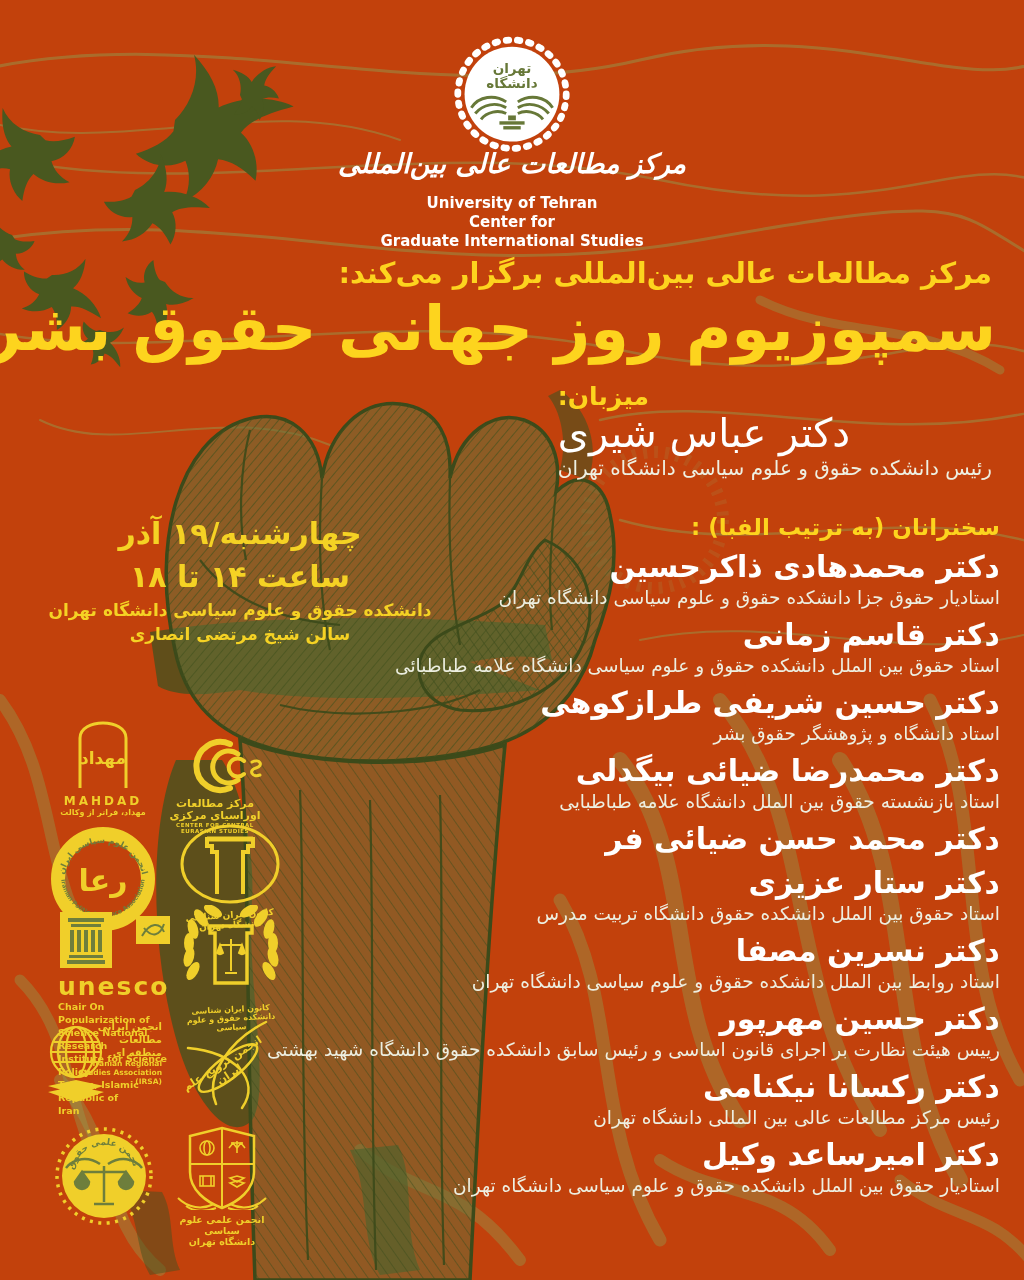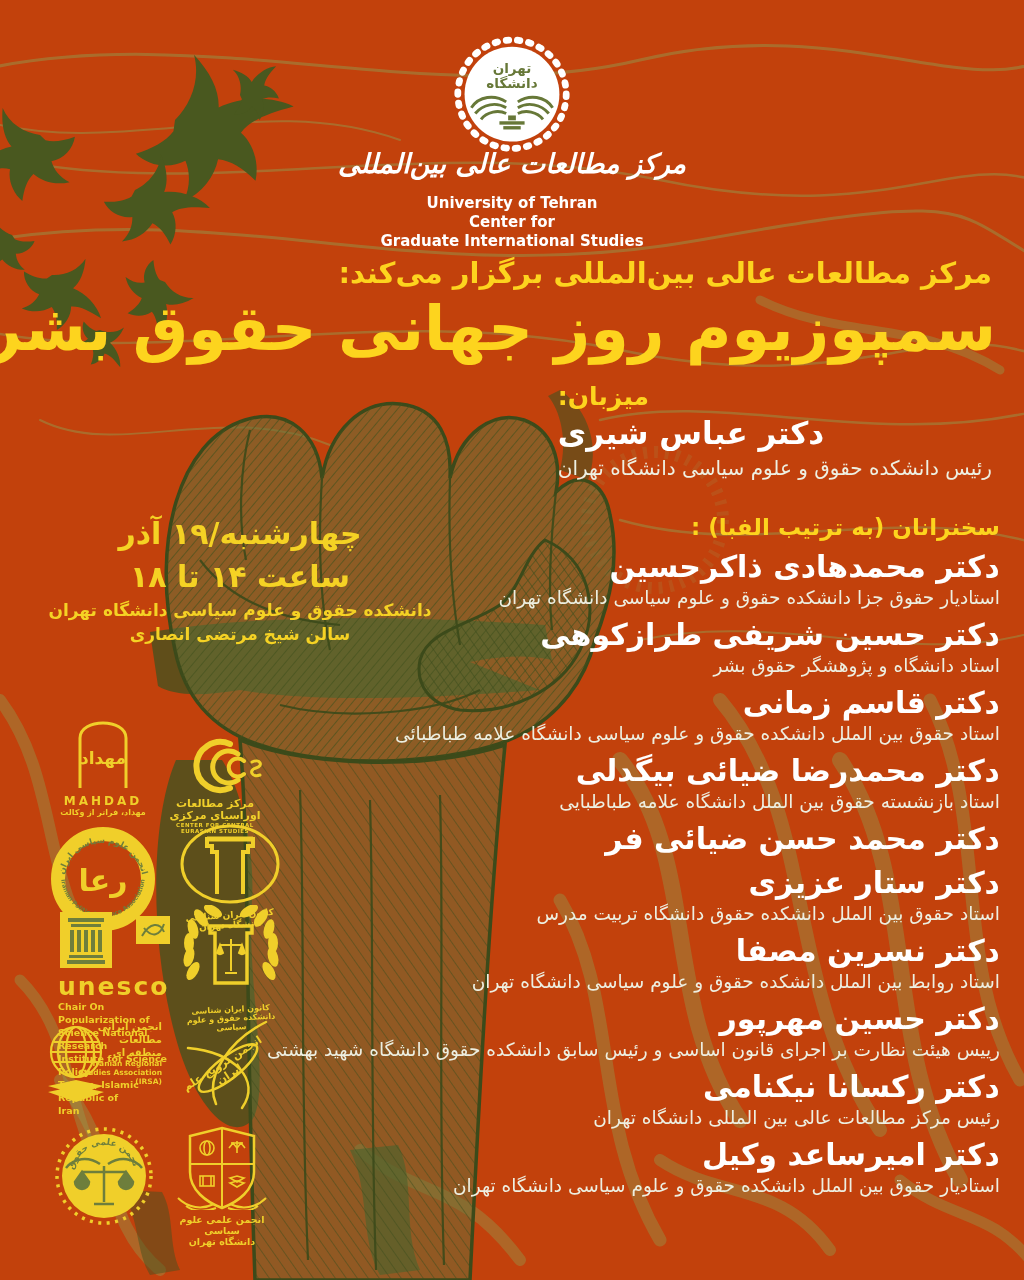--- a/index.html
+++ b/index.html
@@ -18,21 +18,21 @@
 
   
   .kicker{position:absolute;right:32px;top:256px;direction:rtl;white-space:nowrap;
           color:#fdd41e;font-size:29px;font-weight:bold;}
   .main-title{position:absolute;right:28px;top:292px;direction:rtl;white-space:nowrap;
           color:#fdd41e;font-size:62px;font-weight:bold;letter-spacing:-1px;}
 
   
   .host{position:absolute;right:32px;top:382px;direction:rtl;text-align:left;}
   .host .label{color:#fdd41e;font-size:25px;font-weight:bold;line-height:30px;}
-  .host .name{color:#ffffff;font-size:31px;font-weight:bold;line-height:42px;}
+  .host .name{color:#ffffff;font-size:40px;font-weight:normal;line-height:42px;}
   .host .role{color:#eef0e2;font-size:20px;line-height:28px;}
 
   
   .einfo{position:absolute;left:36px;top:512px;width:408px;text-align:center;
          direction:rtl;color:#f5d224;}
   .einfo .big{font-size:30px;font-weight:bold;line-height:43px;}
   .einfo .small{font-size:17px;font-weight:bold;line-height:24px;}
 
   
   .speakers{position:absolute;right:24px;top:514px;width:660px;direction:rtl;
@@ -202,26 +202,26 @@
     </div>
 
     <div class="speakers">
       <div class="sp-header">سخنرانان (به ترتیب الفبا) :</div>
 
       <div class="sp-item">
         <div class="sp-name">دکتر محمدهادی ذاکرحسین</div>
         <div class="sp-role">استادیار حقوق جزا دانشکده حقوق و علوم سیاسی دانشگاه تهران</div>
       </div>
       <div class="sp-item">
+        <div class="sp-name">دکتر قاسم زمانی</div>
+        <div class="sp-role">استاد حقوق بین الملل دانشکده حقوق و علوم سیاسی دانشگاه علامه طباطبائی</div>
+      </div>
+      <div class="sp-item">
         <div class="sp-name">دکتر حسین شریفی طرازکوهی</div>
         <div class="sp-role">استاد دانشگاه و پژوهشگر حقوق بشر</div>
-      </div>
-      <div class="sp-item">
-        <div class="sp-name">دکتر قاسم زمانی</div>
-        <div class="sp-role">استاد حقوق بین الملل دانشکده حقوق و علوم سیاسی دانشگاه علامه طباطبائی</div>
       </div>
       <div class="sp-item">
         <div class="sp-name">دکتر محمدرضا ضیائی بیگدلی</div>
         <div class="sp-role">استاد بازنشسته حقوق بین الملل دانشگاه علامه طباطبایی</div>
       </div>
       <div class="sp-item">
         <div class="sp-name">دکتر محمد حسن ضیائی فر</div>
       </div>
       <div class="sp-item">
         <div class="sp-name">دکتر ستار عزیزی</div>

